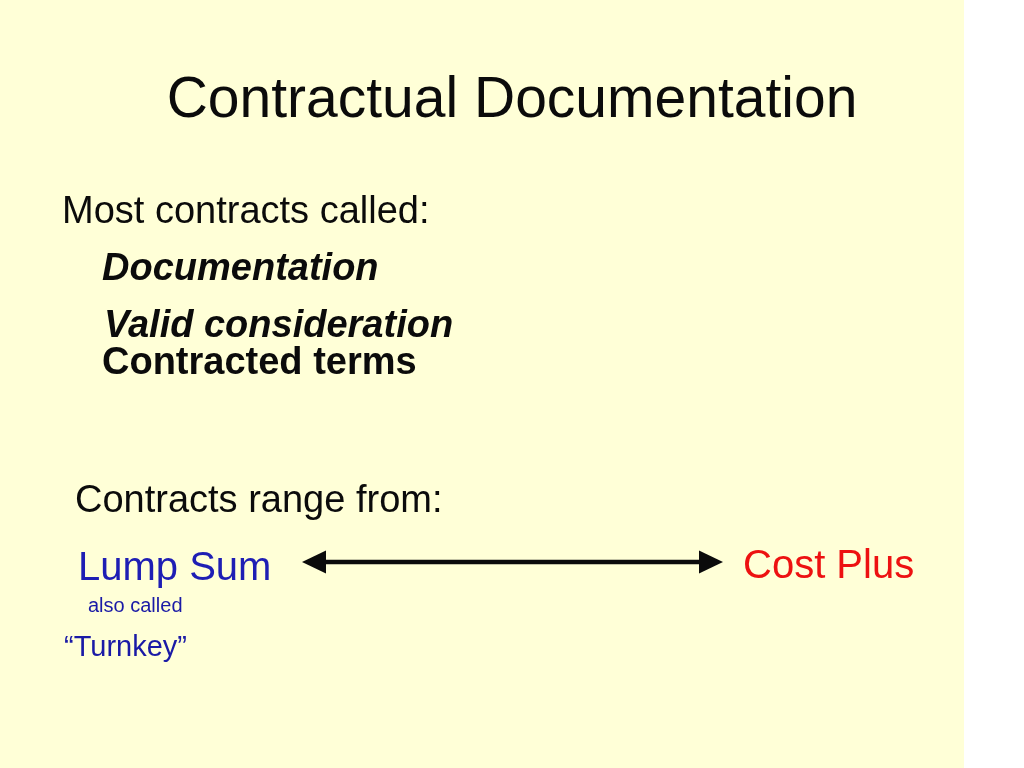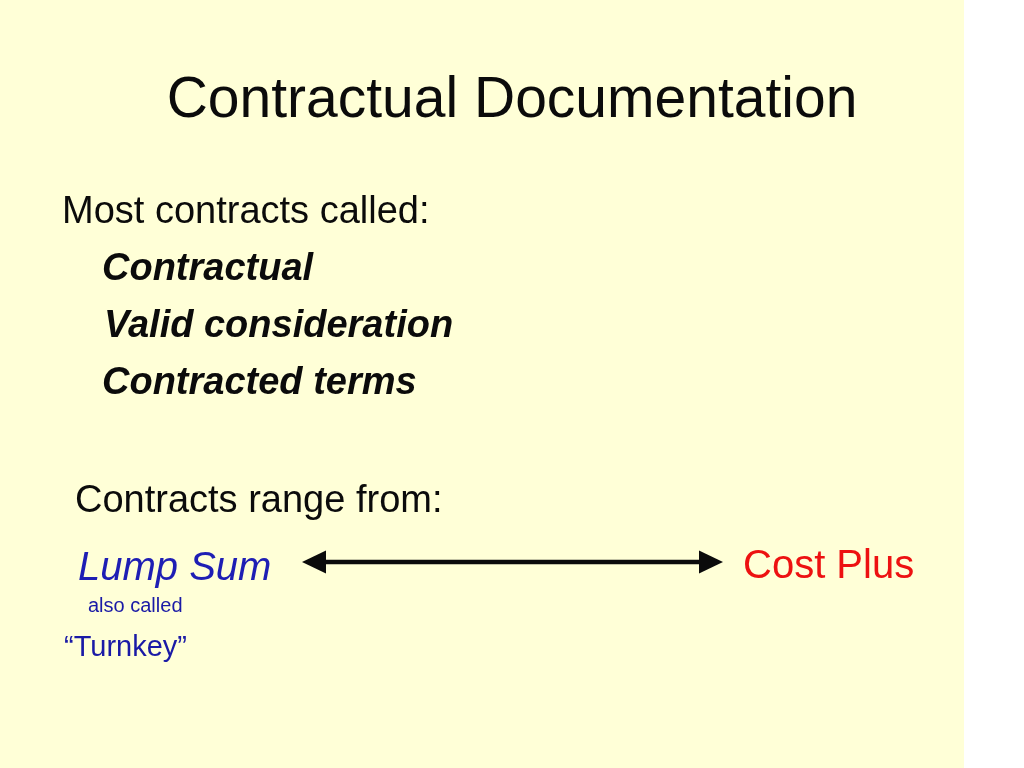--- a/index.html
+++ b/index.html
@@ -25,44 +25,44 @@
     left: 0;
     width: 1024px;
     text-align: center;
     font-size: 57px;
     font-weight: 400;
     margin: 0;
   }
   .intro        { top: 191px; left: 62px;  font-size: 38px; }
   .item-1       { top: 248px; left: 102px; font-size: 38px; font-weight: bold; font-style: italic; }
   .item-2       { top: 305px; left: 104px; font-size: 38px; font-weight: bold; font-style: italic; }
-  .item-3       { top: 362px; left: 102px; font-size: 38px; font-weight: bold; font-style: italic; }
+  .item-3       { top: 342px; left: 102px; font-size: 38px; font-weight: bold; }
   .range-head   { top: 480px; left: 75px;  font-size: 38px; }
-  .lump         { top: 546px; left: 78px;  font-size: 40px; color: #1e1eb4; font-style: italic; }
+  .lump         { top: 546px; left: 78px;  font-size: 40px; color: #1e1eb4; }
   .cost         { top: 544px; left: 743px; font-size: 40px; color: #ed1111; }
   .sub-1        { top: 595px; left: 88px;  font-size: 20px; color: #1a1aa6; }
   .sub-2        { top: 632px; left: 64px;  font-size: 29px; color: #1a1aa6; }
   .range-arrow {
     position: absolute;
     left: 294px;
     top: 544px;
     width: 436px;
     height: 36px;
   }
 </style>
 </head>
 <body>
 
 <div class="slide">
 
   <h1 class="txt title">Contractual Documentation</h1>
 
   <div class="txt intro">Most contracts called:</div>
 
-  <div class="txt item-1">Contractual</div>
+  <div class="txt item-1">Documentation</div>
 
   <div class="txt item-2">Valid consideration</div>
 
   <div class="txt item-3">Contracted terms</div>
 
   <div class="txt range-head">Contracts range from:</div>
 
   <div class="txt lump">Lump Sum</div>
 
   <svg class="range-arrow" viewBox="0 0 436 36" xmlns="http://www.w3.org/2000/svg">

